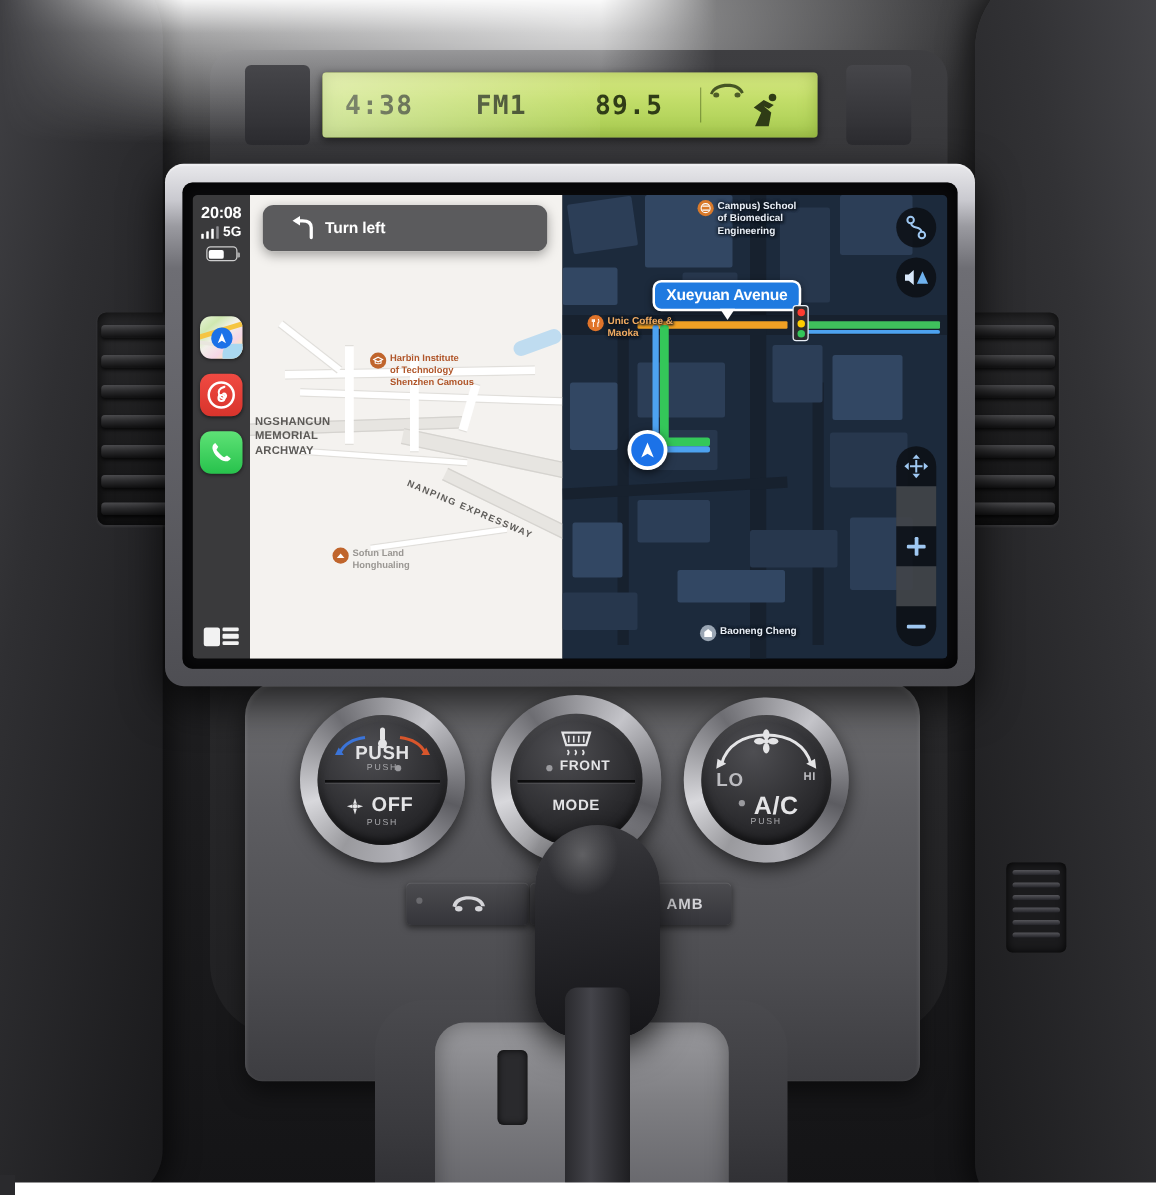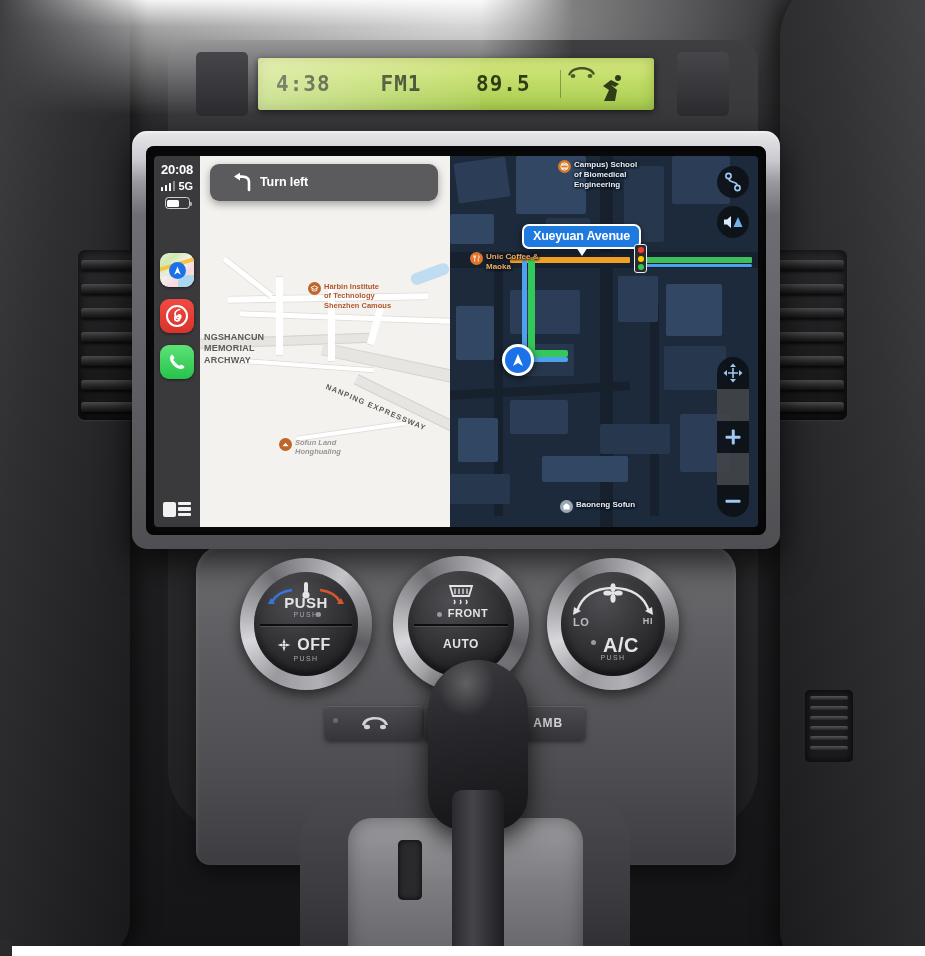--- a/index.html
+++ b/index.html
@@ -531,32 +531,32 @@
           <div class="lm-road" style="left:172px;top:150px;width:7px;height:40px;transform:rotate(16deg);"></div>
           <div class="lm-road" style="left:24px;top:206px;width:150px;height:6px;transform:rotate(4deg);"></div>
           <div class="lm-road-big" style="left:150px;top:244px;width:120px;height:11px;transform:rotate(26deg);"></div>
           <div class="lm-road" style="left:96px;top:272px;width:110px;height:6px;transform:rotate(-8deg);"></div>
 
           <div class="lm-label" style="left:4px;top:176px;white-space:pre;font-size:9px;">NGSHANCUN
 MEMORIAL
 ARCHWAY</div>
           <div class="lm-label" style="left:128px;top:226px;transform:rotate(23deg);transform-origin:left top;letter-spacing:1.1px;font-size:7.5px;">NANPING EXPRESSWAY</div>
 
-          <div class="lm-poi" style="left:108px;top:126px;">
+          <div class="lm-poi" style="left:96px;top:126px;">
             <span class="lm-poi-dot" style="background:#c0652c;">
               <svg width="9" height="9" viewBox="0 0 10 10">
                   <path d="M5 2 L9 4 L5 6 L1 4 Z M2.4 5.2 V7.2 C3.3 8 6.7 8 7.6 7.2 V5.2" fill="none" stroke="#fff" stroke-width="1"></path>
                 </svg>
             </span>
             <span class="lm-poi-txt" style="color:#b0562a;white-space:pre;">Harbin Institute
 of Technology
 Shenzhen Camous</span>
           </div>
 
-          <div class="lm-poi" style="left:79px;top:282px;font-style:italic;">
+          <div class="lm-poi" style="left:66px;top:282px;">
             <span class="lm-poi-dot" style="background:#c0652c;">
               <svg width="9" height="9" viewBox="0 0 10 10">
                   <path d="M1.6 7 L5 3 L8.4 7 Z" fill="#fff"></path>
                 </svg>
             </span>
             <span class="lm-poi-txt" style="color:#9a9793;white-space:pre;">Sofun Land
 Honghualing</span>
           </div>
 
           <div id="nav-banner">
@@ -643,21 +643,21 @@
             <span class="dm-label" style="position:static;white-space:pre;color:#f0ab62;">Unic Coffee &amp;
 Maoka</span>
           </div>
 
           <div class="dm-poi" style="left:110px;top:344px;">
             <span class="lm-poi-dot" style="background:#9aa6b4;">
               <svg width="9" height="9" viewBox="0 0 10 10">
                   <path d="M1.6 4 L5 1.4 L8.4 4 V8.4 H1.6 Z" fill="#fff"></path>
                 </svg>
             </span>
-            <span class="dm-label" style="position:static;">Baoneng Sofun</span>
+            <span class="dm-label" style="position:static;">Baoneng Cheng</span>
           </div>
 
           <div class="map-rnd-btn" style="right:9px;top:10px;">
             <svg width="18" height="20" viewBox="0 0 18 20">
               <circle cx="4.5" cy="4" r="2.6" fill="none" stroke="#9fc8f2" stroke-width="1.6"></circle>
               <circle cx="13.5" cy="16" r="2.6" fill="none" stroke="#9fc8f2" stroke-width="1.6"></circle>
               <path d="M5 7 C5 11, 13 9, 13 13" fill="none" stroke="#9fc8f2" stroke-width="1.6"></path>
             </svg>
           </div>
           <div class="map-rnd-btn" style="right:9px;top:50px;">
@@ -721,39 +721,39 @@
   <div class="knob-outer" style="left:393px;top:556px;width:136px;height:136px;">
     <div class="knob-inner" style="width:106px;height:106px;">
       <div class="knob-split"></div>
       <svg width="28" height="22" viewBox="0 0 28 22" style="position:absolute;left:39px;top:13px">
         <path d="M3 2 H25 L22 12 H6 Z" fill="none" stroke="#e4e4e6" stroke-width="1.8"></path>
         <path d="M8 4.5 V10 M12 4.5 V10 M16 4.5 V10 M20 4.5 V10" stroke="#e4e4e6" stroke-width="1.3"></path>
         <path d="M7 16 q2 2 0 4 M13 16 q2 2 0 4 M19 16 q2 2 0 4" fill="none" stroke="#e4e4e6" stroke-width="1.4"></path>
       </svg>
       <span class="knob-dot" style="left:29px;top:41px;"></span>
       <div class="knob-txt" style="top:36px;font-size:11px;padding-left:14px;">FRONT</div>
-      <div class="knob-txt" style="top:66px;font-size:12px;">AUTO</div>
+      <div class="knob-txt" style="top:66px;font-size:12px;">MODE</div>
     </div>
   </div>
 
   <div class="knob-outer" style="left:547px;top:558px;width:132px;height:132px;">
     <div class="knob-inner" style="width:104px;height:104px;">
       <svg width="104" height="44" viewBox="0 0 104 44" style="position:absolute;left:0;top:8px">
         <path d="M16 32 C20 16, 34 8, 52 8 C70 8, 84 16, 88 32" fill="none" stroke="#e4e4e6" stroke-width="2.4"></path>
         <path d="M13 27 L12 35 L20 31 Z" fill="#e4e4e6"></path>
         <path d="M91 27 L92 35 L84 31 Z" fill="#e4e4e6"></path>
         <g fill="#e4e4e6" transform="translate(52,13)">
           <circle cx="0" cy="0" r="2"></circle>
           <ellipse cx="0" cy="-5.5" rx="2.6" ry="4.2"></ellipse>
           <ellipse cx="0" cy="5.5" rx="2.6" ry="4.2"></ellipse>
           <ellipse cx="-5.5" cy="0" rx="4.2" ry="2.6"></ellipse>
           <ellipse cx="5.5" cy="0" rx="4.2" ry="2.6"></ellipse>
         </g>
       </svg>
-      <div style="position:absolute;left:12px;top:44px;color:#bcbcc0;font-size:11px;font-weight:700;letter-spacing:0.6px;">LO</div>
+      <div style="position:absolute;left:12px;top:44px;color:#bcbcc0;font-size:15px;font-weight:700;letter-spacing:0.6px;">LO</div>
       <div style="position:absolute;right:12px;top:44px;color:#bcbcc0;font-size:9px;font-weight:700;letter-spacing:0.6px;">HI</div>
       <span class="knob-dot" style="left:30px;top:68px;"></span>
       <div class="knob-txt" style="top:62px;font-size:20px;padding-left:16px;">A/C</div>
       <div class="knob-sub" style="top:82px;">PUSH</div>
     </div>
   </div>
 
   <div class="lower-btn" style="left:325px;top:706px;width:98px;">
     <svg width="34" height="16" viewBox="0 0 34 16">
       <path d="M5 10 C6 4, 12 2, 18 2 C25 2, 30 5, 31 10 L28 10 C27 6.5, 23 4.5, 18 4.5 C13 4.5, 8.5 6.5, 8 11 Z" fill="#d4d4d8"></path>

